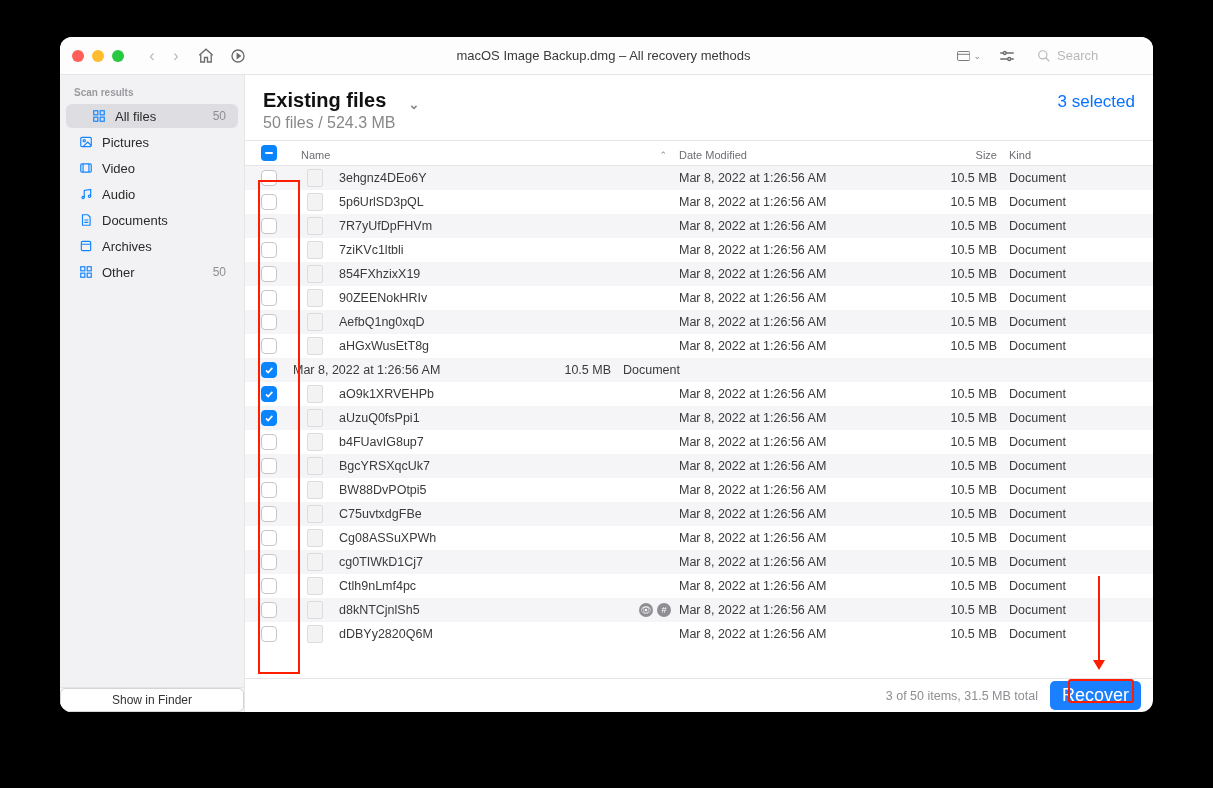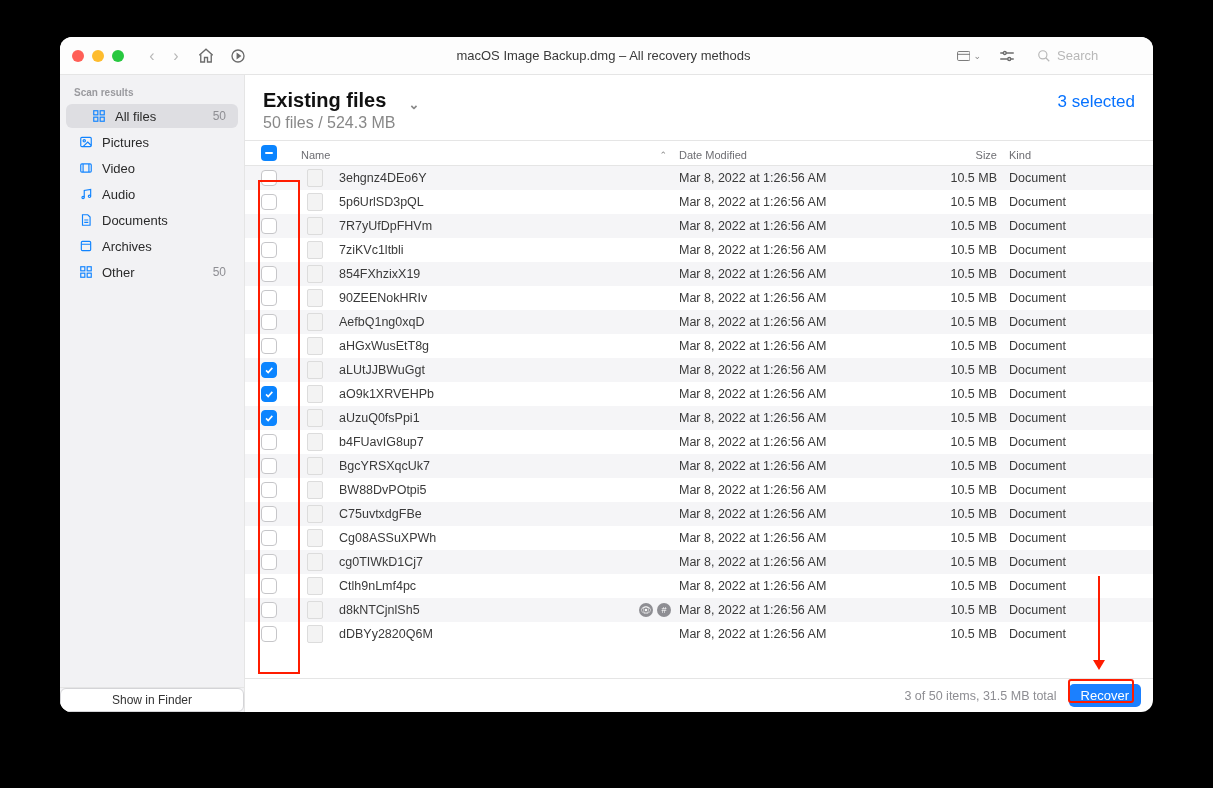--- a/index.html
+++ b/index.html
@@ -130,21 +130,21 @@
   .name-cell .txt { white-space:nowrap; overflow:hidden; text-overflow:ellipsis; }
 
   
   .main-footer {
     height:34px; display:flex; align-items:center; justify-content:flex-end;
     padding:0 12px; gap:12px; border-top:1px solid #e5e5e5; font-size:12.5px;
   }
   .footer-status { color:#8e8e93; }
   .recover-btn {
     background:#1b80ff; color:#fff; border:none; border-radius:5px;
-    padding:4px 12px; font-size:13px;
+    padding:4px 12px; font-size:18px;
   }
 
   
   .annot-checkbox-box {
     position:absolute; border:2px solid #ff1c00; pointer-events:none;
     left:258px; top:180px; width:42px; height:494px;
   }
   .annot-recover-box {
     position:absolute; border:2px solid #ff1c00; pointer-events:none;
     left:1068px; top:679px; width:66px; height:24px; border-radius:3px;
@@ -430,25 +430,20 @@
             <div class="col-kind">Document</div>
           </div>
           <div class="file-row alt">
             <div class="col-check">
               <div class="chk checked">
                 <svg viewBox="0 0 24 24" fill="none" stroke="#fff" stroke-width="4">
                   <polyline points="5 13 10 18 20 7"></polyline>
                 </svg>
               </div>
             </div>
-            <div class="col-name name-cell">
-              <div class="file-ico"></div>
-              <span class="txt">aLUtJJBWuGgt</span>
-              <span style="flex:1"></span>
-            </div>
             <div class="col-date">Mar 8, 2022 at 1:26:56 AM</div>
             <div class="col-size">10.5 MB</div>
             <div class="col-kind">Document</div>
           </div>
           <div class="file-row">
             <div class="col-check">
               <div class="chk checked">
                 <svg viewBox="0 0 24 24" fill="none" stroke="#fff" stroke-width="4">
                   <polyline points="5 13 10 18 20 7"></polyline>
                 </svg>

